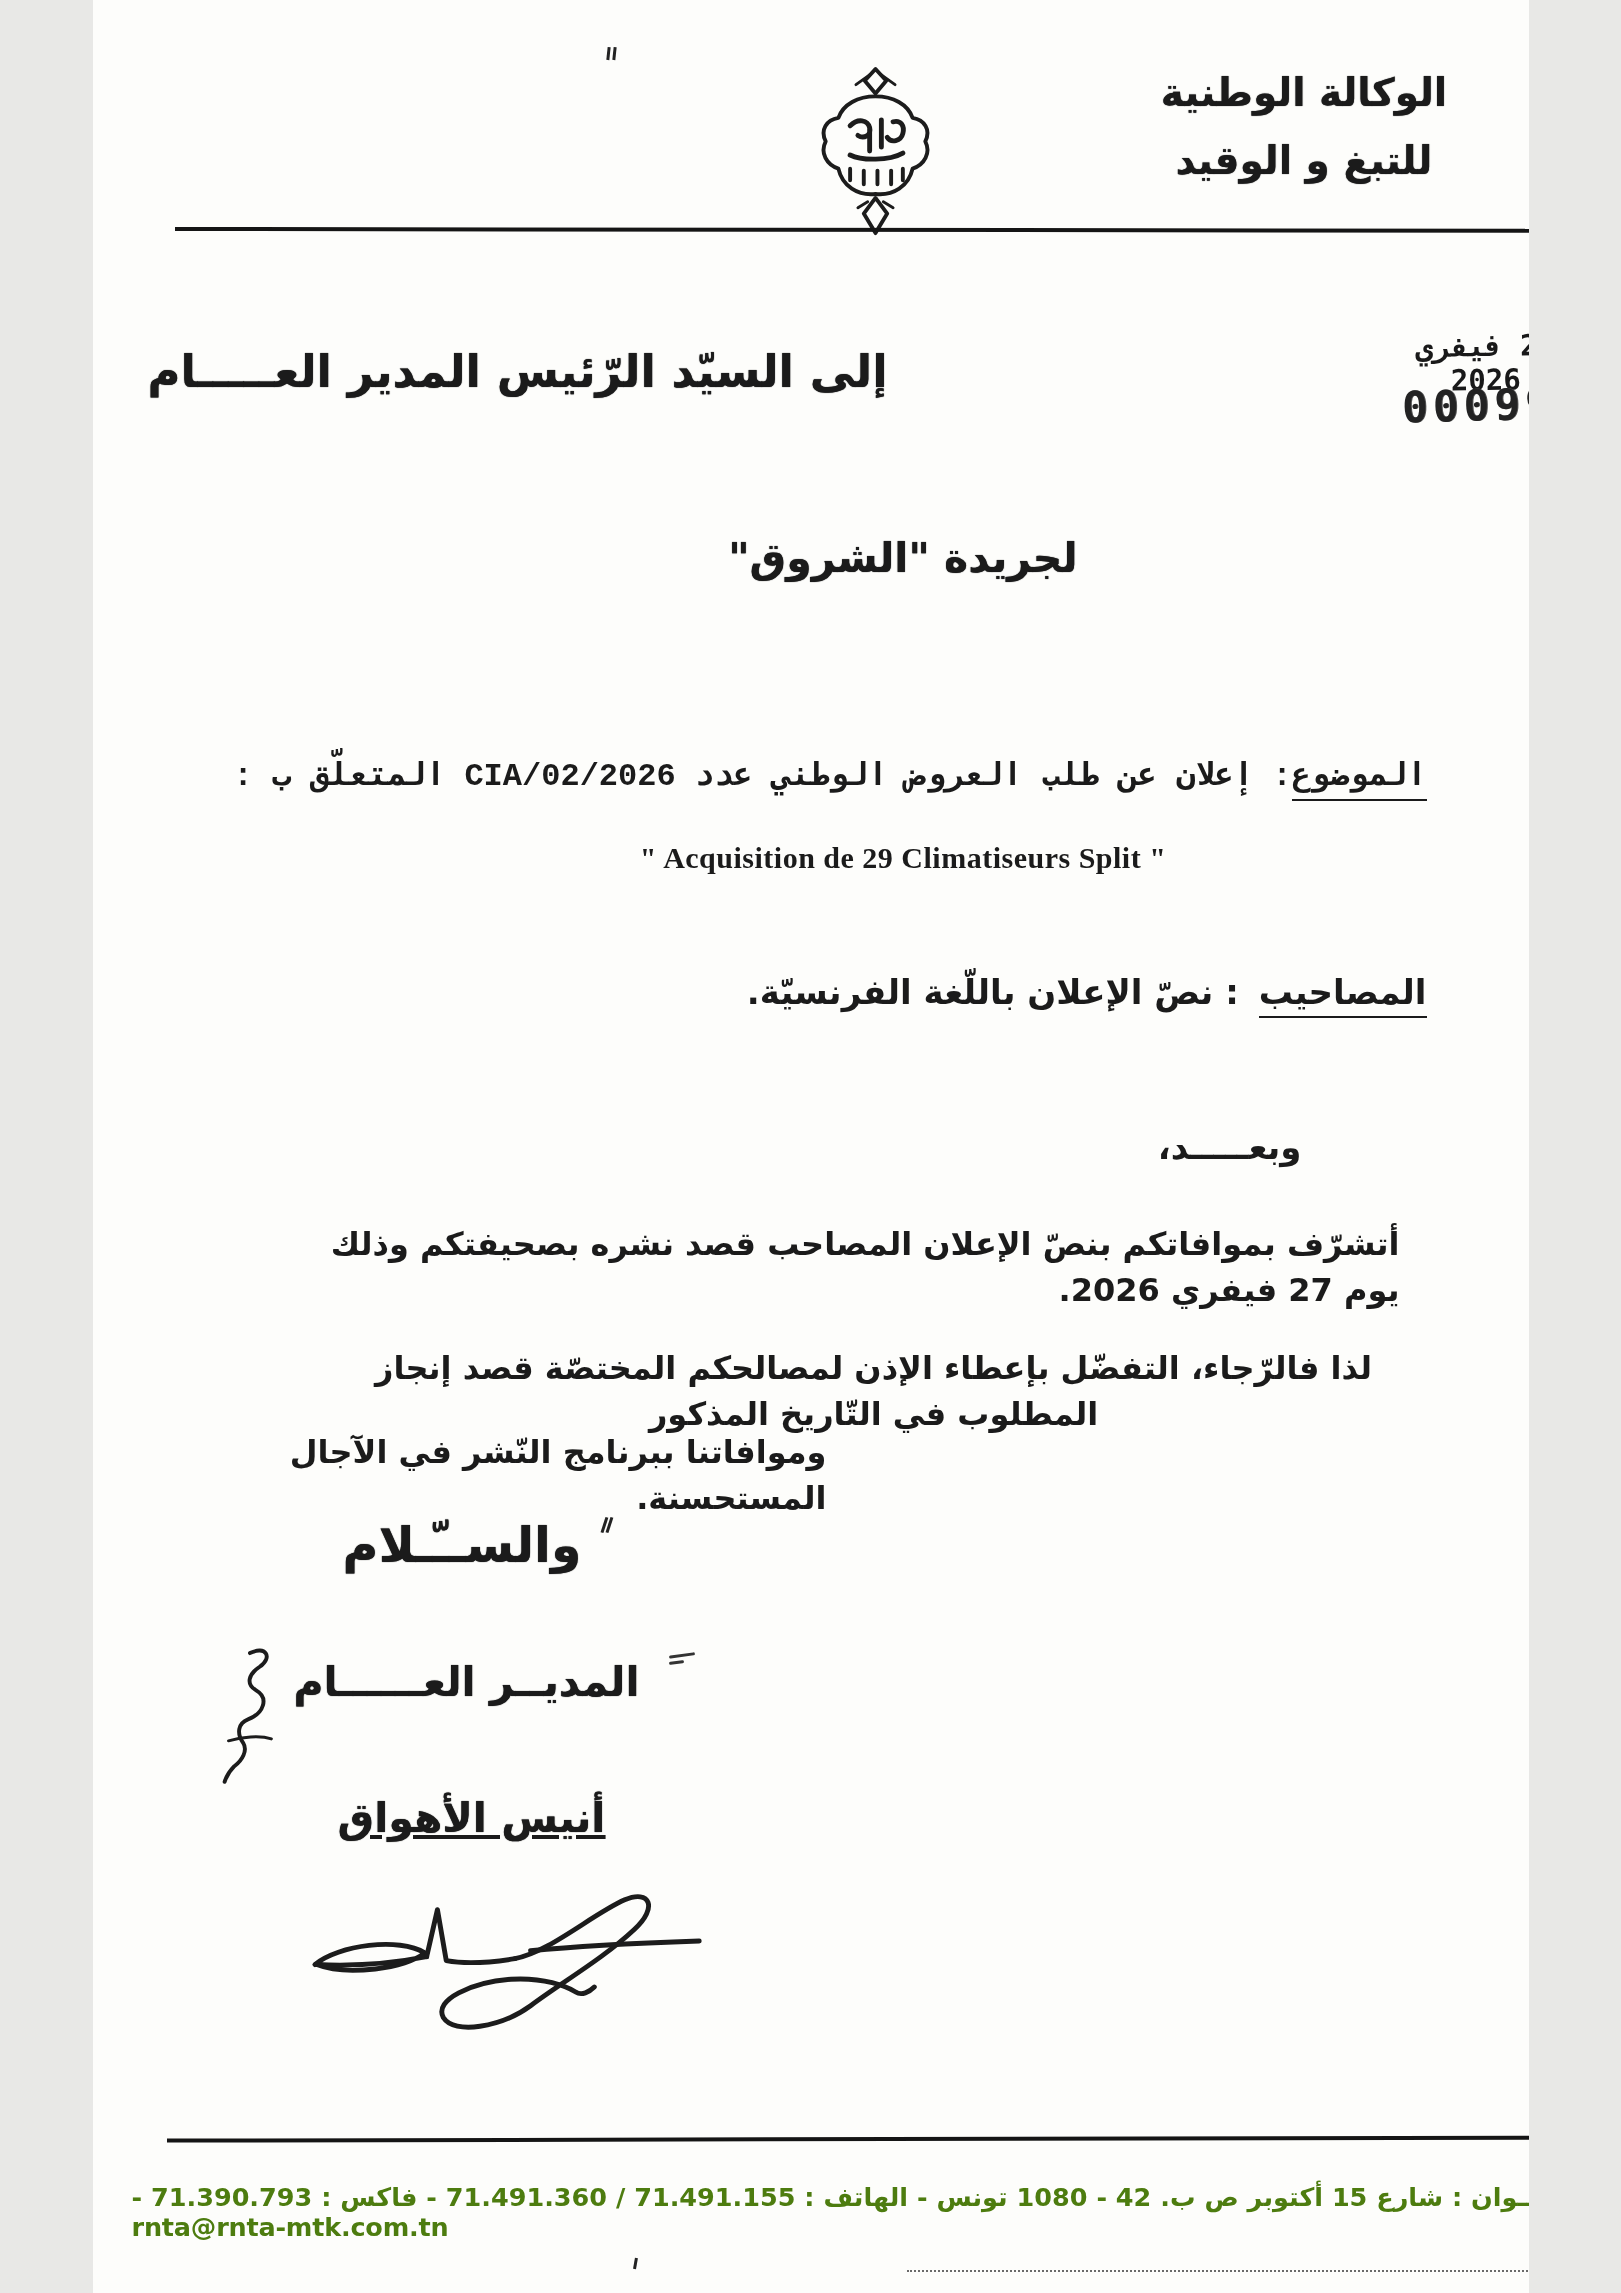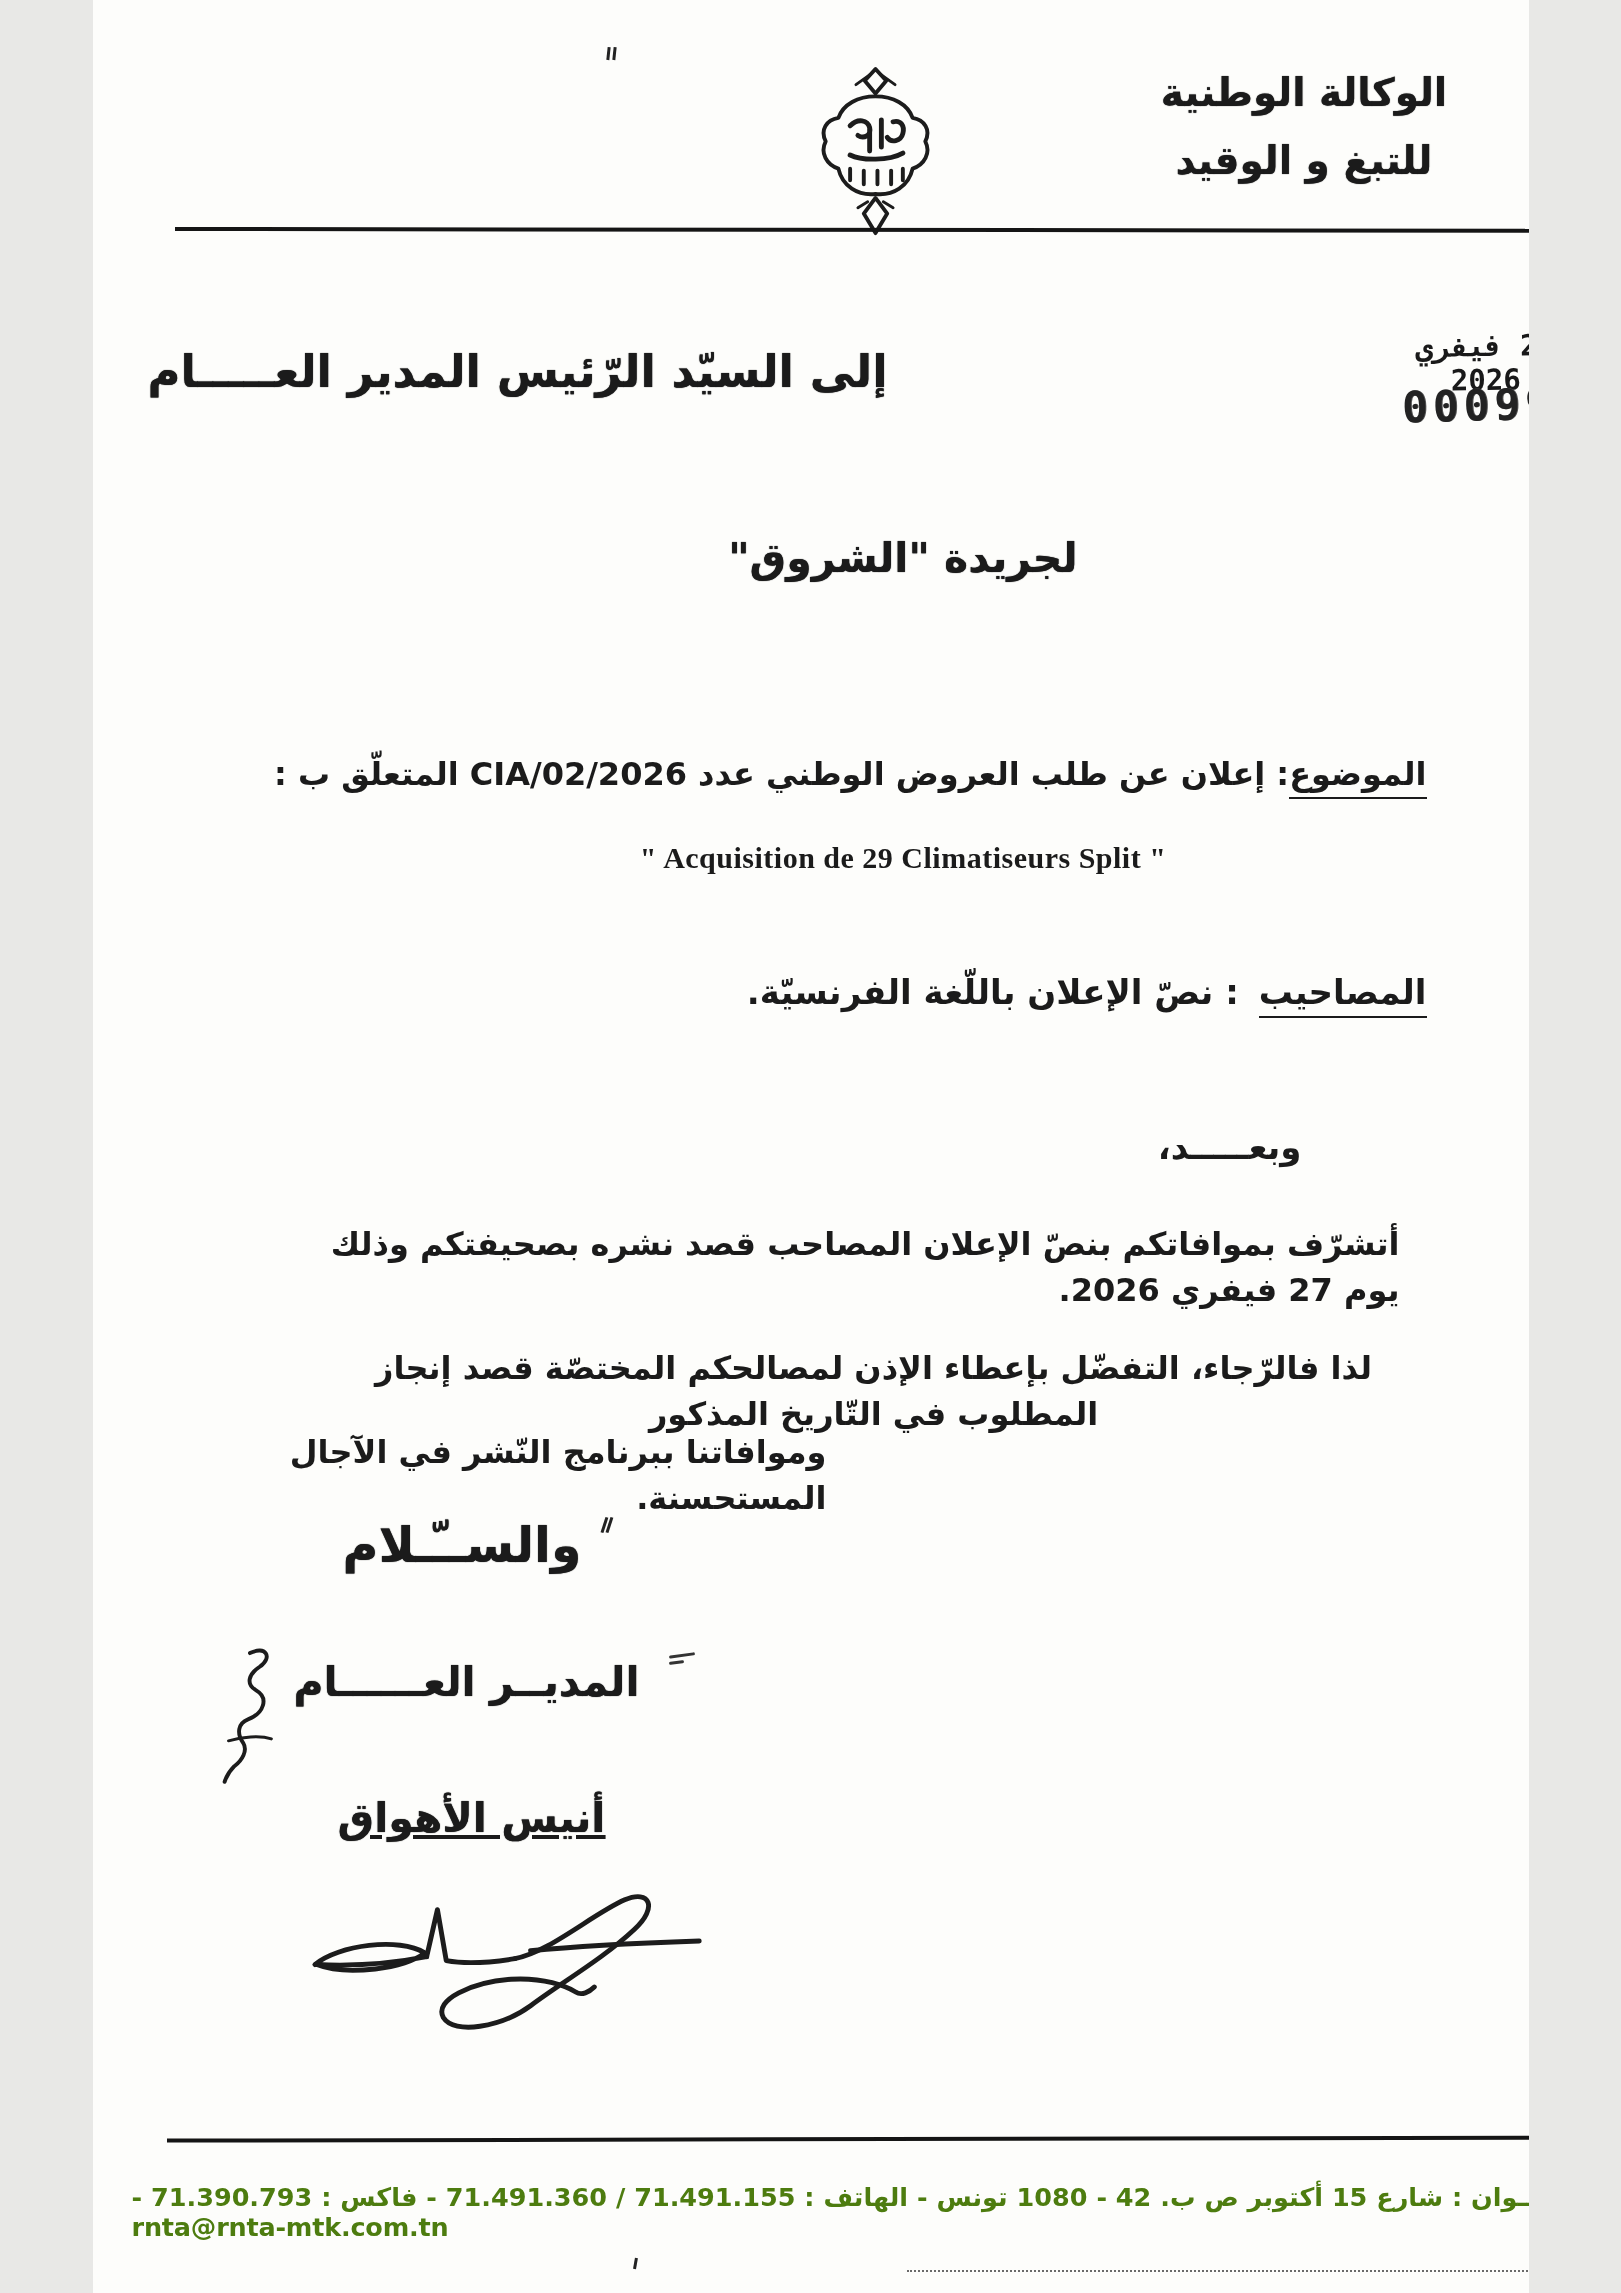--- a/index.html
+++ b/index.html
@@ -54,21 +54,21 @@
     text-shadow:0 0 1px #111;
   }
   .recipient-newspaper {
     top:534px; left:0; width:1621px;
     text-align:center; direction:rtl;
     font-size:41px; font-weight:bold;
     text-shadow:0 0 1px #111;
   }
   .subject-line {
     top:755px; right:102px; direction:rtl;
-    font-size:32px; font-weight:bold;
+    font-size:32px; font-weight:bold;font-family:Liberation Mono, monospace;
   }
   .subject-line .u { border-bottom:2.9px solid #1b1b1b; padding-bottom:3.9px; }
   .subject-french {
     top:841px; left:0; width:1621px; text-align:center;
     font-family:"Liberation Serif", serif;
     font-size:30px; font-weight:bold; letter-spacing:0.5px;
   }
   .attachments-line {
     top:972px; right:102px; direction:rtl;
     font-size:34px; font-weight:bold;

